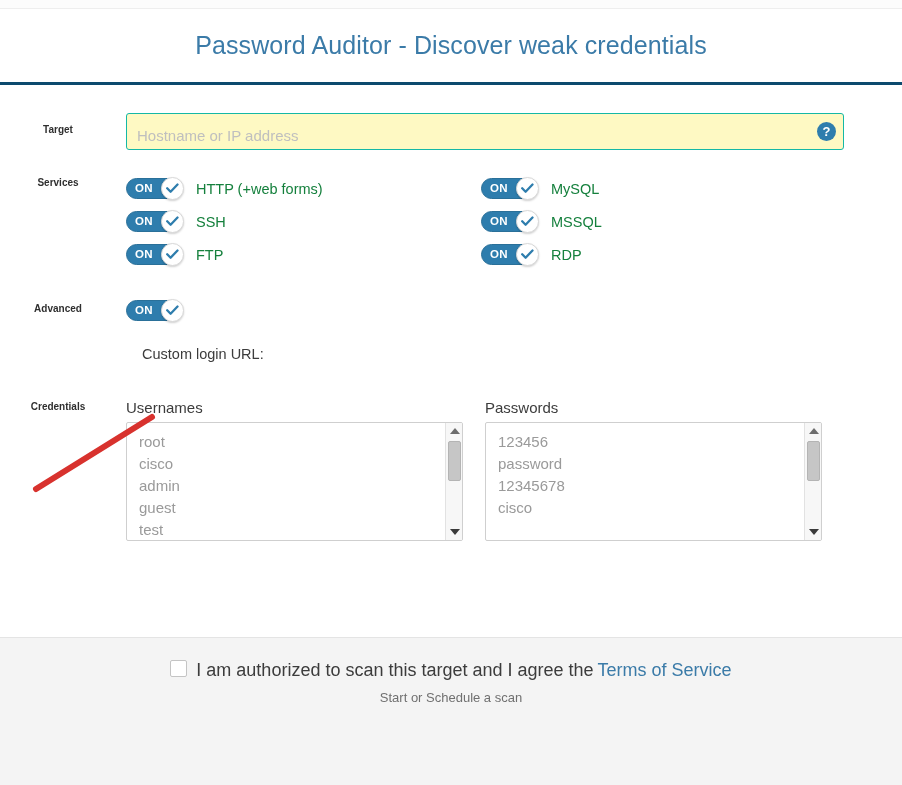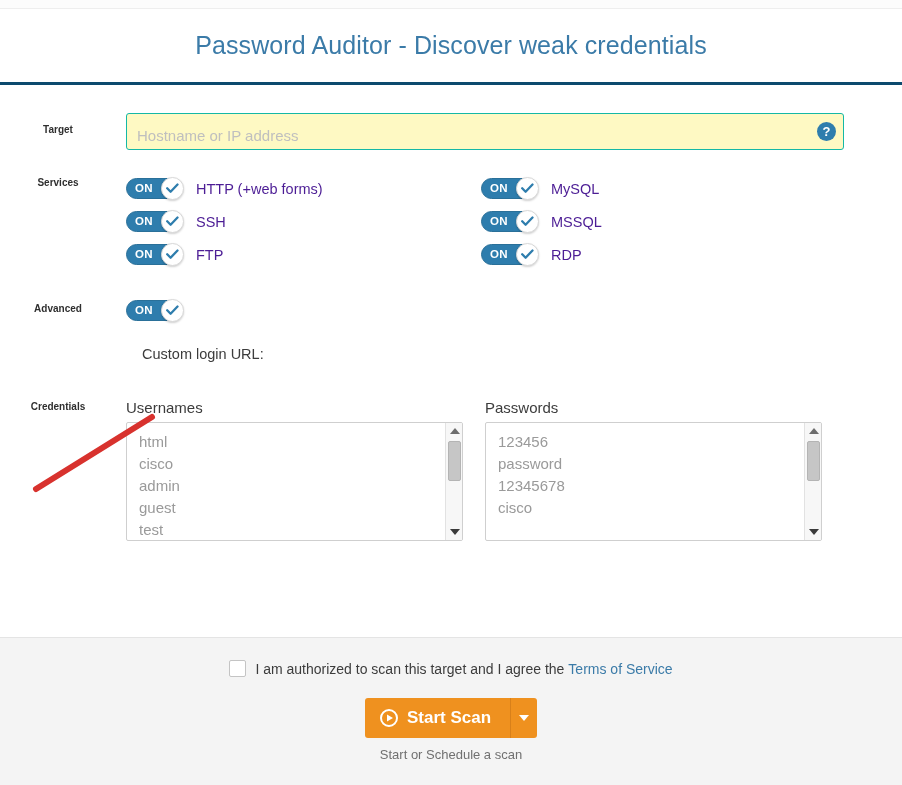--- a/index.html
+++ b/index.html
@@ -155,21 +155,21 @@
   }
   .services-col { width: 355px; }
   .service-item {
     display: flex;
     align-items: center;
     height: 33px;
   }
   .service-label {
     margin-left: 12px;
     font-size: 14.5px;
-    color: #4c1d95;
+    color: #15803d;
     white-space: nowrap;
   }
 
   
   .row-advanced { margin-top: 28px; }
   .row-advanced .row-label { padding-top: 5px; }
   .adv-sub {
     margin-top: 20px;
     margin-left: 16px;
   }
@@ -284,22 +284,21 @@
   
   .footer {
     background: #f4f4f4;
     border-top: 1px solid #e4e4e4;
     height: 148px;
     padding-top: 22px;
     text-align: center;
   }
   .agree-row {
     display: inline-flex;
-    align-items: center;
-    font-size: 14px;
+    font-size: 18px;
     color: #3c3c3c;
   }
   .checkbox {
     width: 17px;
     height: 17px;
     border: 1px solid #c4c4c4;
     background: #ffffff;
     border-radius: 2px;
     margin-right: 9px;
     cursor: pointer;
@@ -495,21 +494,21 @@
 
   <div class="row row-credentials">
     <div class="row-label">Credentials</div>
     <div class="row-field">
       <div class="creds-grid">
 
         <div class="creds-col">
           <div class="creds-title">Usernames</div>
           <div class="ta-wrap">
             <div class="ta-list">
-              <div>html</div>
+              <div>root</div>
               <div>cisco</div>
               <div>admin</div>
               <div>guest</div>
               <div>test</div>
             </div>
             <div class="ta-scroll">
               <div class="sb-arrow up">
                   <i></i>
                 </div>
               <div class="sb-thumb"></div>
@@ -548,29 +547,15 @@
 </div>
 
 <div class="footer">
 
   <div class="agree-row">
     <div class="checkbox"></div>
     <span>I am authorized to scan this target and I agree the</span>
     <span class="tos-link">Terms of Service</span>
   </div>
 
-  <div>
-    <div class="btn-group">
-      <button class="btn-main">
-        <svg class="play-icon" width="18" height="18" viewBox="0 0 18 18">
-          <circle cx="9" cy="9" r="8" fill="none" stroke="#ffffff" stroke-width="2"></circle>
-          <path d="M7 5.4 L13 9 L7 12.6 Z" fill="#ffffff"></path>
-        </svg>
-        <span>Start Scan</span>
-      </button>
-      <button class="btn-caret">
-        <i></i>
-      </button>
-    </div>
-  </div>
 
   <div class="btn-caption">Start or Schedule a scan</div>
 </div>
 
 </body></html>

